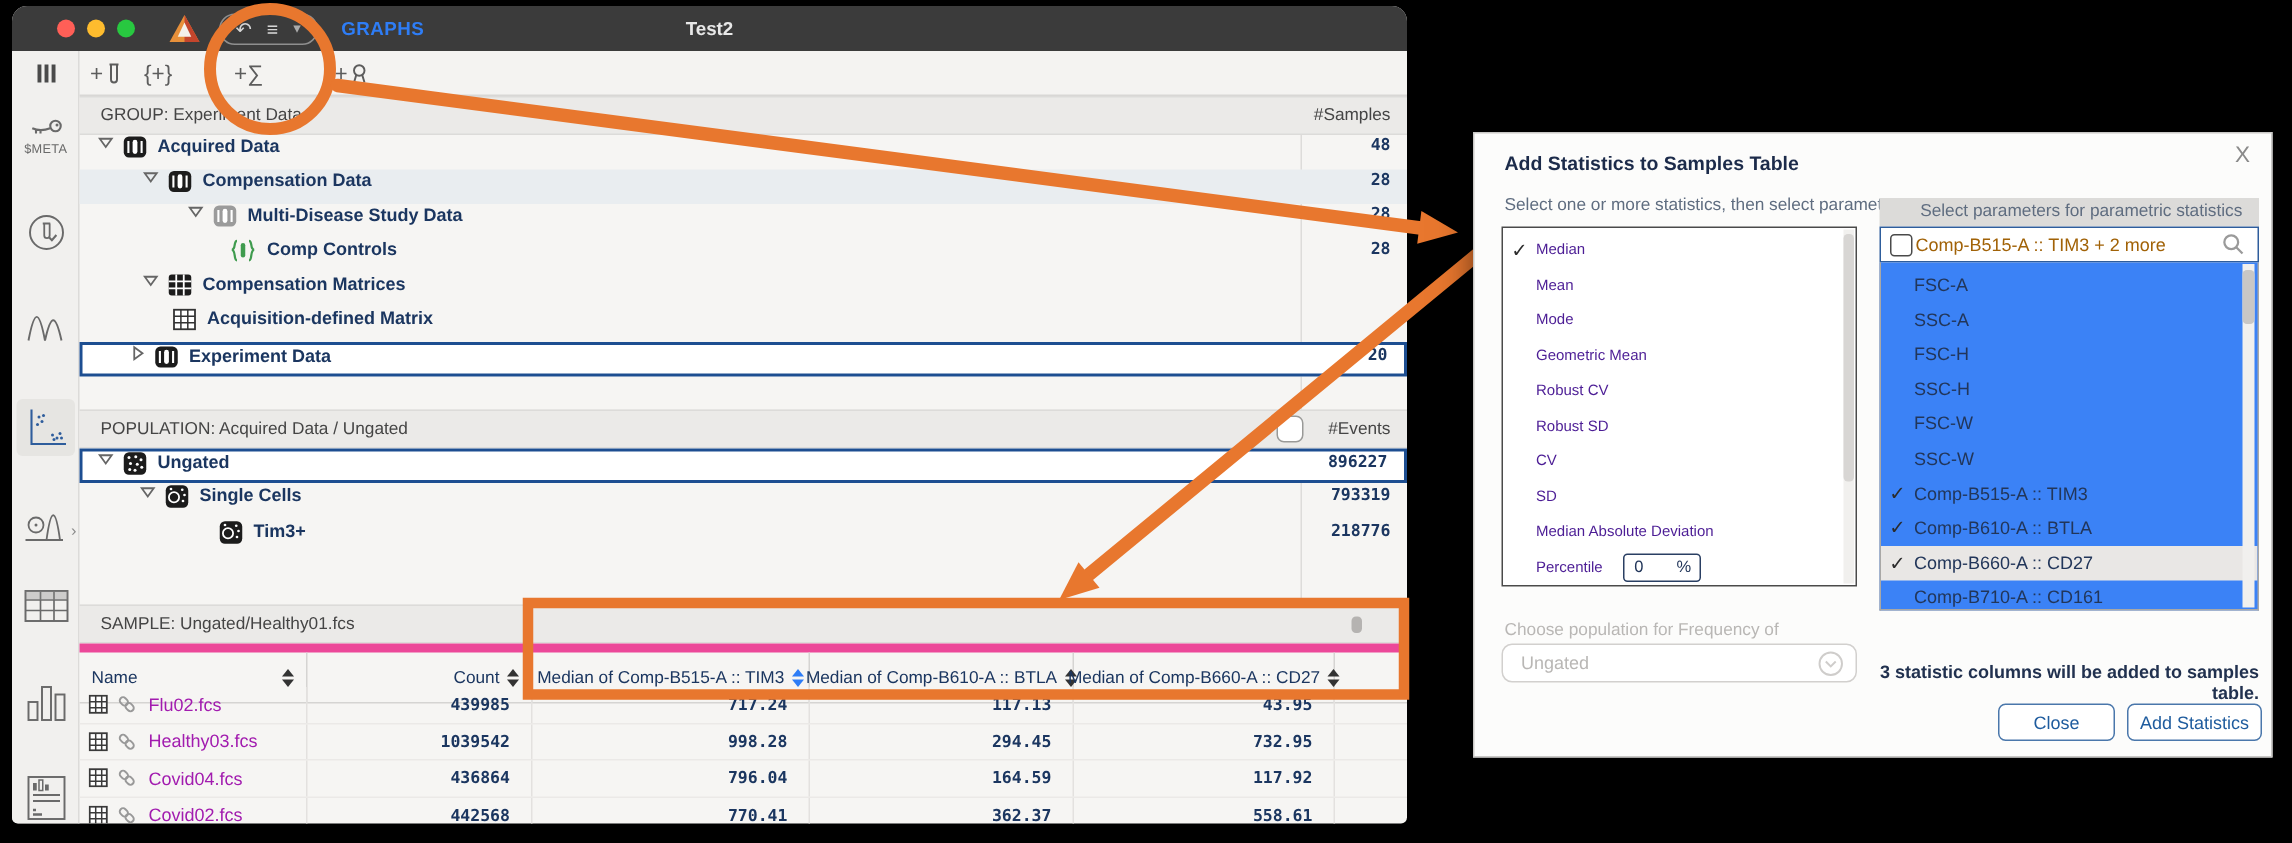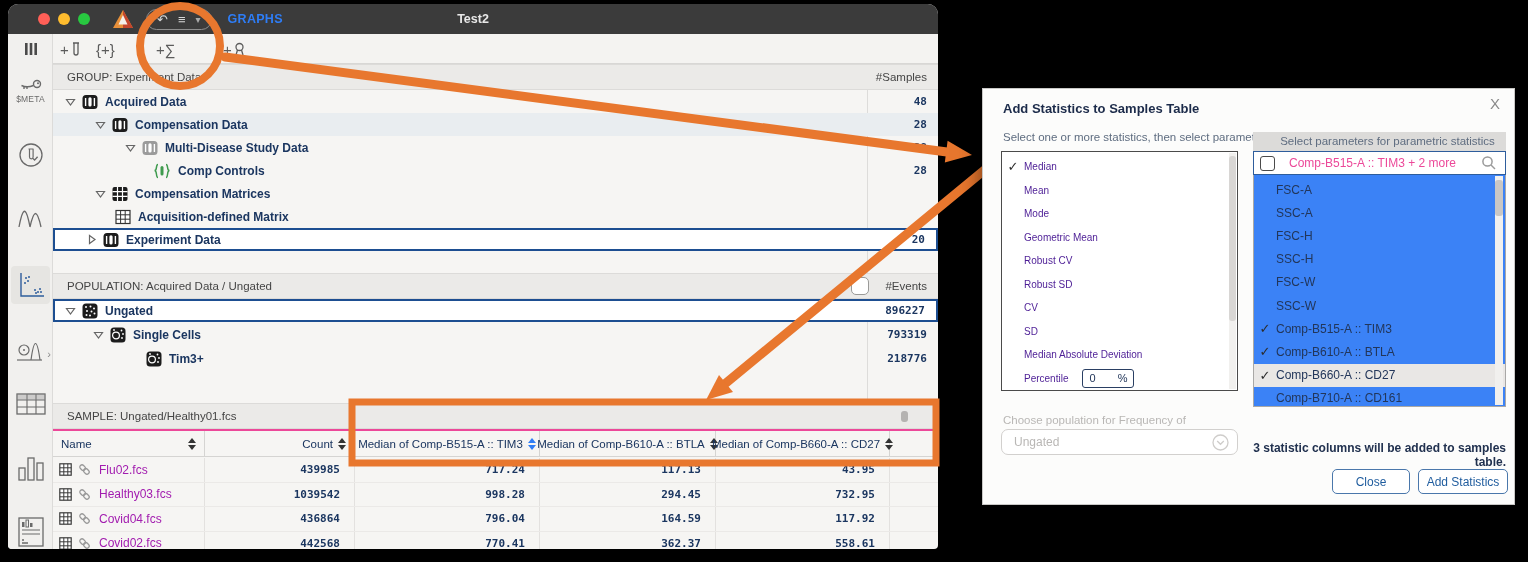--- a/index.html
+++ b/index.html
@@ -22,30 +22,30 @@
   .sbico{position:absolute;left:0;width:45px;display:flex;justify-content:center;align-items:center;flex-direction:column;color:#5c5c5c;}
   .sbico.sel{background:#e6e5e2;border-radius:4px;left:3px;width:39px;padding:6px 0;}
   .meta-label{font-size:8.5px;color:#6a6a6a;margin-top:2px;letter-spacing:.2px;}
 
   
   #content{position:absolute;left:45px;top:60px;width:885px;height:485px;}
   .sec-head{position:absolute;left:0;width:885px;height:26px;background:#ebeae8;border-top:1px solid #dcdbd9;border-bottom:1px solid #dcdbd9;
             display:flex;align-items:center;font-size:11.5px;color:#454545;padding-left:14px;}
   .sec-right{position:absolute;right:11px;font-size:11.5px;color:#454545;}
   .vdiv{position:absolute;width:1px;background:#dddcda;left:814px;}
-  .trow{position:absolute;left:0;width:885px;height:23px;display:flex;align-items:center;}
+  .trow{position:absolute;left:0;width:885px;height:23px;display:flex;align-items:flex-start;}
   .trow .lbl{font-size:12px;font-weight:700;color:#1b3660;margin-left:7px;white-space:nowrap;}
   .trow .val{position:absolute;right:11px;font-family:"DejaVu Sans Mono",monospace;font-size:11px;font-weight:700;color:#1b3660;}
   .trow.striped{background:#e9edf0;}
   .trow.selrow{border:2px solid #1d4e91;background:#fff;}
   .exp{flex:0 0 auto;display:flex;align-items:center;}
   .ticon{flex:0 0 auto;margin-left:6px;display:flex;align-items:center;}
 
   
-  #tblhead{position:absolute;left:0;top:365px;width:885px;height:28px;background:#f6f5f3;border-top:2px solid #ec4899;border-bottom:1px solid #d5d4d2;display:flex;}
+  #tblhead{position:absolute;left:0;top:365px;width:885px;height:40px;background:#f6f5f3;border-top:6px solid #ec4899;border-bottom:1px solid #d5d4d2;display:flex;}
   .hc{height:100%;display:flex;align-items:center;border-right:1px solid #d5d4d2;font-size:11.5px;color:#1b3660;gap:5px;}
   .hc span{white-space:nowrap;}
   .sortpair{display:flex;flex-direction:column;gap:2px;}
   .sa-up{width:0;height:0;border-left:4px solid transparent;border-right:4px solid transparent;border-bottom:5px solid #333;}
   .sa-dn{width:0;height:0;border-left:4px solid transparent;border-right:4px solid transparent;border-top:5px solid #333;}
   .sortblue .sa-up{border-bottom-color:#2e7df6;} .sortblue .sa-dn{border-top-color:#2e7df6;}
   .drow{position:absolute;left:0;width:885px;height:24.5px;border-bottom:1px solid #ebe9e7;display:flex;align-items:center;}
   .dc{height:100%;display:flex;align-items:center;border-right:1px solid #e3e1df;}
   .dc .num{width:100%;text-align:right;padding-right:14px;font-family:"DejaVu Sans Mono",monospace;font-size:11px;font-weight:700;color:#1b3660;}
   .fname{font-size:12px;color:#a21caf;margin-left:8px;}
@@ -64,21 +64,21 @@
   .stat-item{position:relative;height:23.5px;display:flex;align-items:center;}
   .stat-item .chk{width:22px;text-align:center;color:#2b2b2b;font-size:13px;}
   .stat-item .slbl{font-size:10px;color:#4c1d95;}
   .pct-box{display:flex;align-items:center;justify-content:space-between;width:52px;height:19px;margin-left:14px;
            border:1.2px solid #2a3f63;border-radius:3px;padding:0 6px;font-size:11px;color:#22365a;}
   .vscroll{position:absolute;top:1px;right:1px;width:7px;height:calc(100% - 2px);background:#f1f0ee;}
   .vthumb{position:absolute;left:0;width:7px;background:#d8d6d4;border-radius:3px;}
   #params-strip{position:absolute;left:270px;top:43px;width:253px;height:19px;background:#dcdbd9;text-align:center;}
   #search-box{position:absolute;left:270px;top:62px;width:253px;height:24px;border:1.5px solid #2e5d9c;background:#fff;display:flex;align-items:center;}
   .sq-cbx{width:15px;height:15px;border:1.5px solid #4a4a4a;border-radius:3px;margin-left:6px;background:#fff;flex:0 0 auto;}
-  #search-box input{border:none;outline:none;flex:1;margin-left:12px;font-size:12px;color:#ec4899;background:transparent;}
+  #search-box input{border:none;outline:none;flex:1;margin-left:0;font-size:12px;color:#a16207;background:transparent;}
   #param-list{position:absolute;left:270px;top:86px;width:253px;height:232px;border:1px solid #a9a8a6;border-top:none;background:#3b82f6;overflow:hidden;}
   .param-item{position:relative;height:23.2px;display:flex;align-items:center;}
   .param-item .chk{width:22px;text-align:center;color:#2b2b2b;font-size:13px;}
   .param-item .plbl{font-size:12px;color:#22365a;}
   .param-item.hl{background:#e9e7e5;}
   #freq-label{position:absolute;left:20px;top:325px;font-size:11.5px;color:#b9b7b5;}
   #freq-dd{position:absolute;left:18px;top:340px;width:237px;height:26px;border:1.2px solid #d2d0ce;border-radius:7px;background:#fff;
            display:flex;align-items:center;justify-content:space-between;padding:0 8px 0 12px;font-size:12px;color:#b9b7b5;}
   #summary{position:absolute;left:250px;top:352px;width:273px;text-align:right;font-size:12px;font-weight:700;color:#21314f;}
   .dbtn{position:absolute;top:380px;height:25px;border:1px solid #4a77ab;border-radius:5px;background:#fff;color:#1f5c9e;

